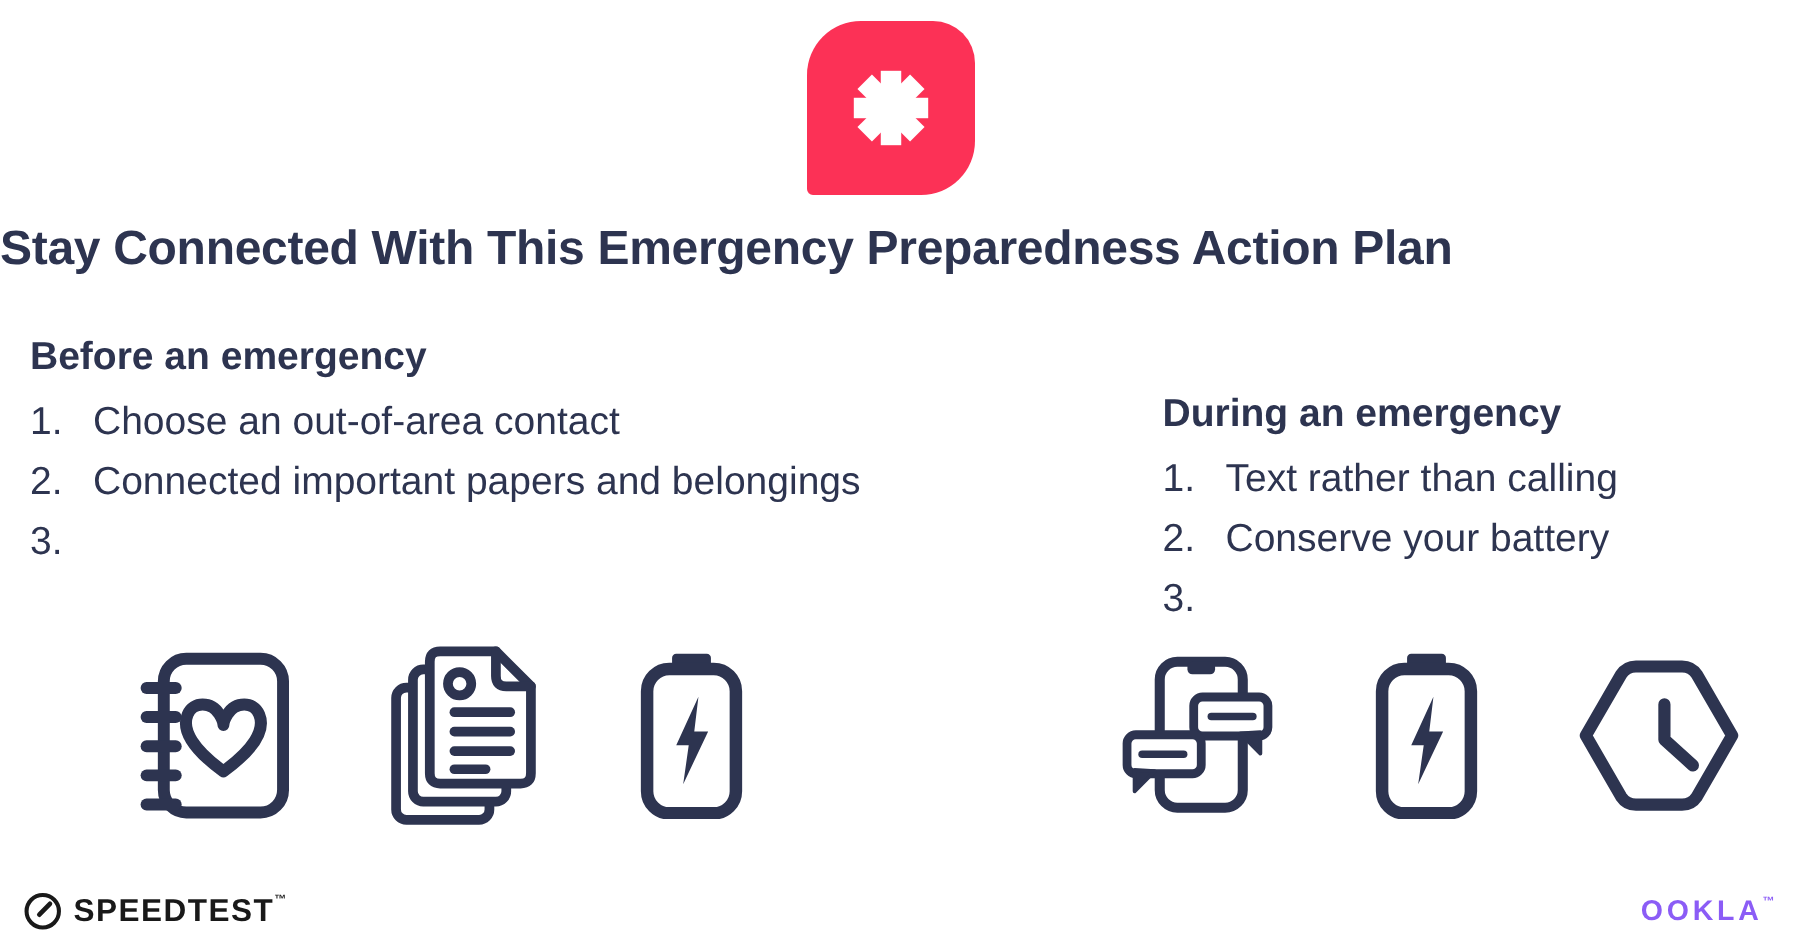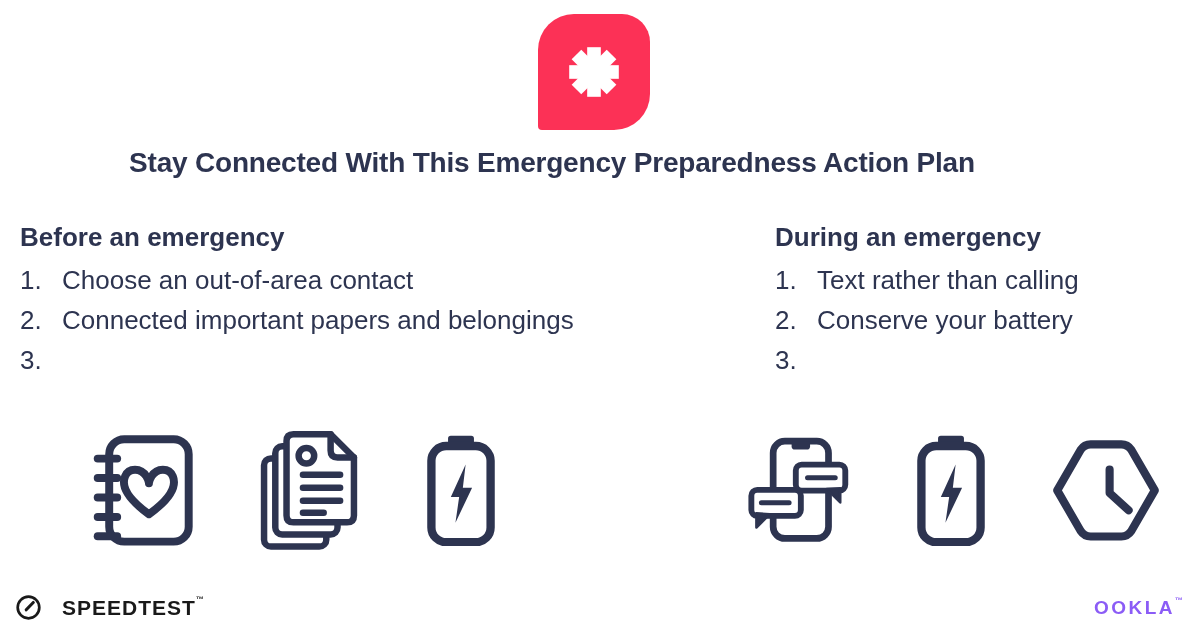--- a/index.html
+++ b/index.html
@@ -9,38 +9,38 @@
   }
   
   .badge{
     position:absolute;left:538px;top:14px;width:112px;height:116px;
     background:#fc3156;border-radius:36px 28px 36px 4px;
     display:flex;align-items:center;justify-content:center;
   }
   .badge svg{width:62px;height:62px;display:block;}
   
   .title{
-    position:absolute;left:0;top:147px;width:1104px;text-align:center;
-    font-size:28px;font-weight:700;letter-spacing:-0.2px;color:#2d3450;
+    position:absolute;left:0;top:147px;width:1104px;
+    font-size:32px;font-weight:700;letter-spacing:-0.2px;color:#2d3450;
   }
   
   .col{position:absolute;top:221px;}
   .col-before{left:20px;}
-  .col-during{left:775px;}
+  .col-during{left:775px;margin-top:38px;}
   .col h2{margin:0 0 7px 0;font-size:26px;line-height:32px;font-weight:700;color:#2d3450;}
   .plan-list{list-style:none;margin:0;padding:0;}
   .plan-list li{display:flex;font-size:26px;line-height:40px;color:#2d3450;}
   .plan-list .num{width:42px;flex:0 0 42px;}
   
   .icon-row{position:absolute;top:427px;height:126px;display:flex;align-items:center;justify-content:space-between;color:#2d3450;}
   .icon-row-left{left:88px;width:410px;}
   .icon-row-right{left:748px;width:414px;}
   .icon-row svg{display:block;}
   
-  .speedtest{position:absolute;left:15px;top:594px;display:flex;align-items:center;gap:20px;color:#191919;}
+  .speedtest{position:absolute;left:15px;top:594px;display:flex;align-items:center;gap:7px;color:#191919;}
   .speedtest .wordmark{font-size:21px;font-weight:700;letter-spacing:1px;color:#191919;}
   .tm{font-size:8px;vertical-align:top;position:relative;top:-1px;letter-spacing:0;}
   .ookla{position:absolute;right:17px;top:597px;font-size:19px;font-weight:600;letter-spacing:2.5px;color:#8b5cf6;}
 </style>
 </head>
 <body>
 
 <div class="canvas">
 
   <div class="badge">

